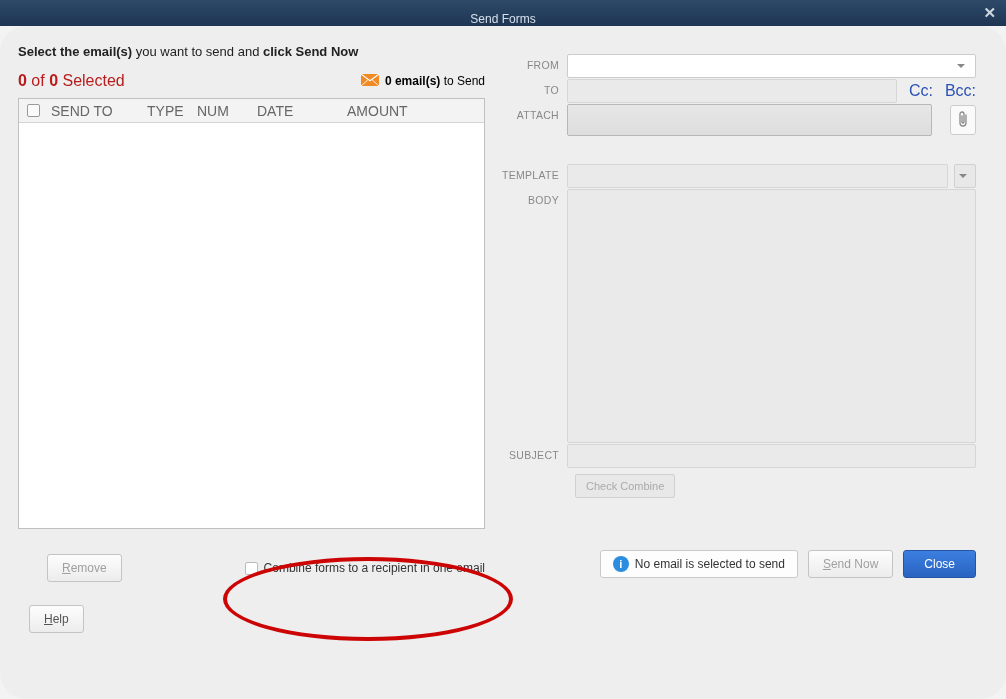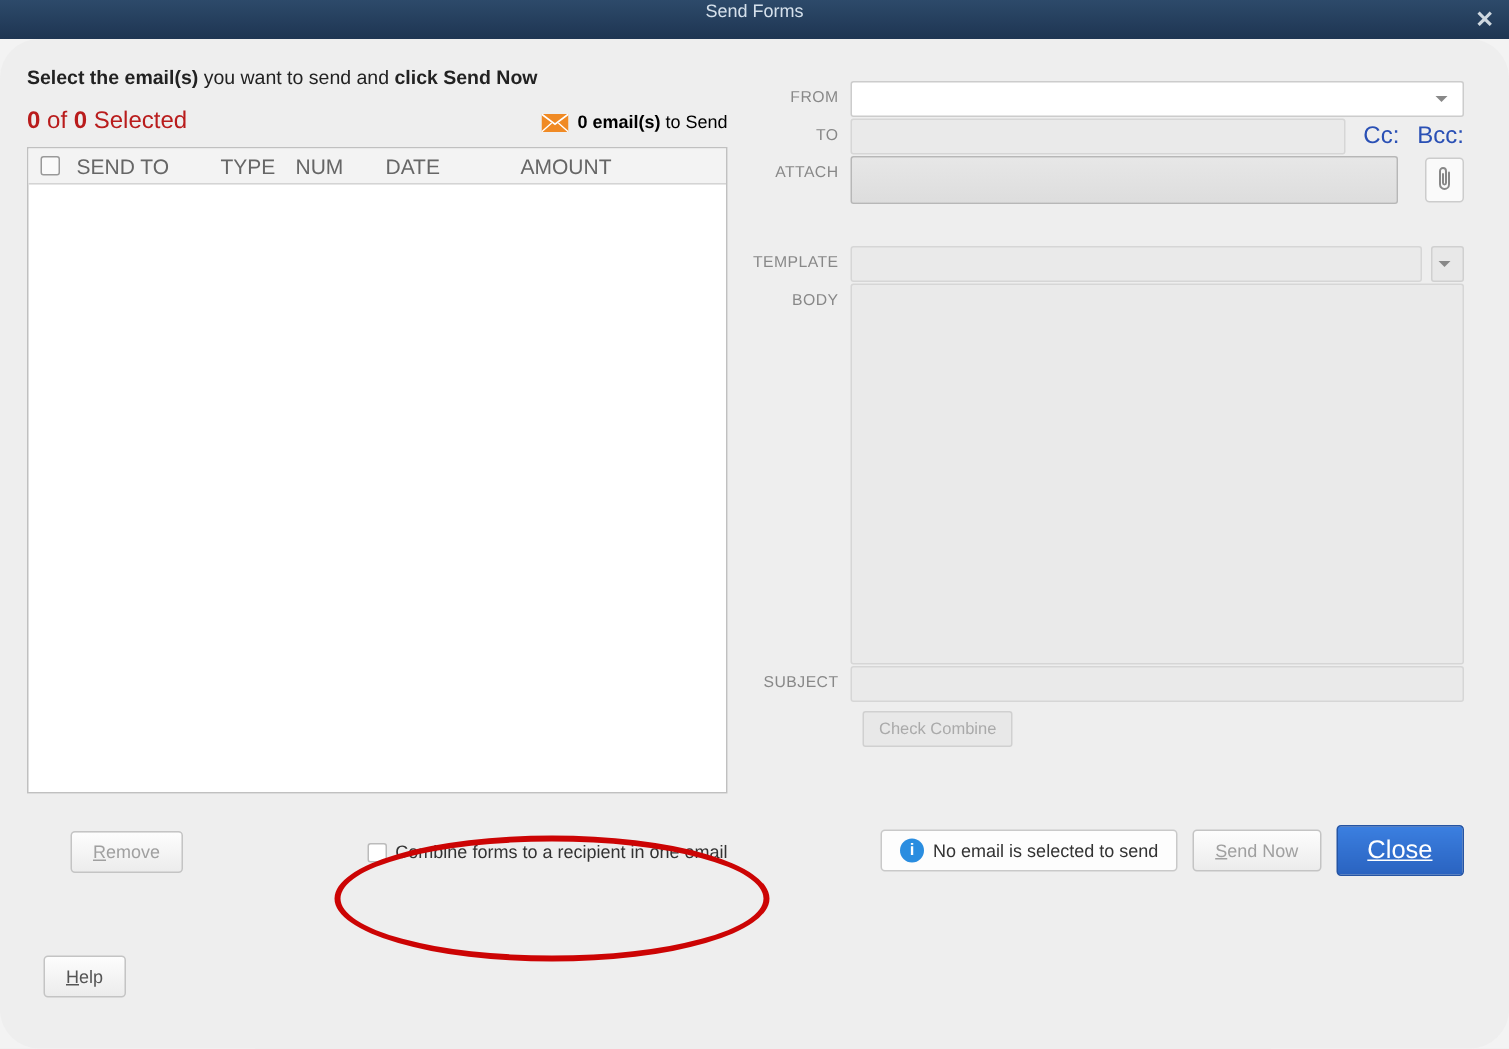--- a/index.html
+++ b/index.html
@@ -10,21 +10,21 @@
   width: 1006px;
   height: 699px;
   overflow: hidden;
   position: relative;
 }
 .titlebar {
   background: linear-gradient(to bottom, #2d4a6a, #1e3552);
   color: #d5e0eb;
   height: 26px;
   display: flex;
-  align-items: flex-start;
+  align-items: flex-end;
   justify-content: center;
   position: relative;
   font-size: 12px;
 }
 .titlebar .close {
   position: absolute;
   right: 10px;
   top: 4px;
   color: #cfd8e0;
   font-size: 15px;
@@ -50,21 +50,21 @@
   margin-bottom: 13px;
 }
 .instruction b { font-weight: bold; }
 .status-row {
   display: flex;
   justify-content: space-between;
   align-items: center;
   margin-bottom: 8px;
 }
 .status-left { font-size: 16px; color: #b91c1c; }
-.status-right { display: flex; align-items: flex-end; gap: 6px; font-size: 12px; }
+.status-right { display: flex; align-items: flex-start; gap: 6px; font-size: 12px; }
 .env-icon { width: 18px; height: 12px; }
 .table-container {
   border: 1px solid #c0c0c0;
   background: #fff;
   height: 431px;
 }
 .table-header {
   display: flex;
   background: #f3f3f3;
   border-bottom: 1px solid #d4d4d4;
@@ -110,21 +110,21 @@
   font-size: 12px;
   color: #333;
   position: relative;
 }
 .combine-check {
   width: 13px; height: 13px;
   border: 1px solid #bbb;
   border-radius: 2px;
   background: #fff;
 }
-.help-row { margin-top: 52px; padding-left: 11px; }
+.help-row { margin-top: 20px; padding-left: 11px; }
 .right-panel {
   flex: 1;
   padding: 10px 30px 10px 0;
   display: flex;
   flex-direction: column;
 }
 .form-row {
   display: flex;
   align-items: flex-start;
   margin-top: 1px;
@@ -223,22 +223,21 @@
   font-size: 11px;
   font-weight: bold;
   display: flex; align-items:center; justify-content:center;
 }
 .btn-primary {
   background: linear-gradient(to bottom, #3b7fe0, #2a63c0);
   border: 1px solid #2554a3;
   color: #fff;
   padding: 6px 20px;
   border-radius: 3px;
-  font-size: 17px;
-  text-decoration: underline;
+  font-size: 12px;
   cursor: pointer;
 }
 .annot-ellipse {
   position: absolute;
   border: 4px solid #cc0404;
   border-radius: 50%;
   width: 290px;
   height: 84px;
   left: 223px;
   top: 557px;

